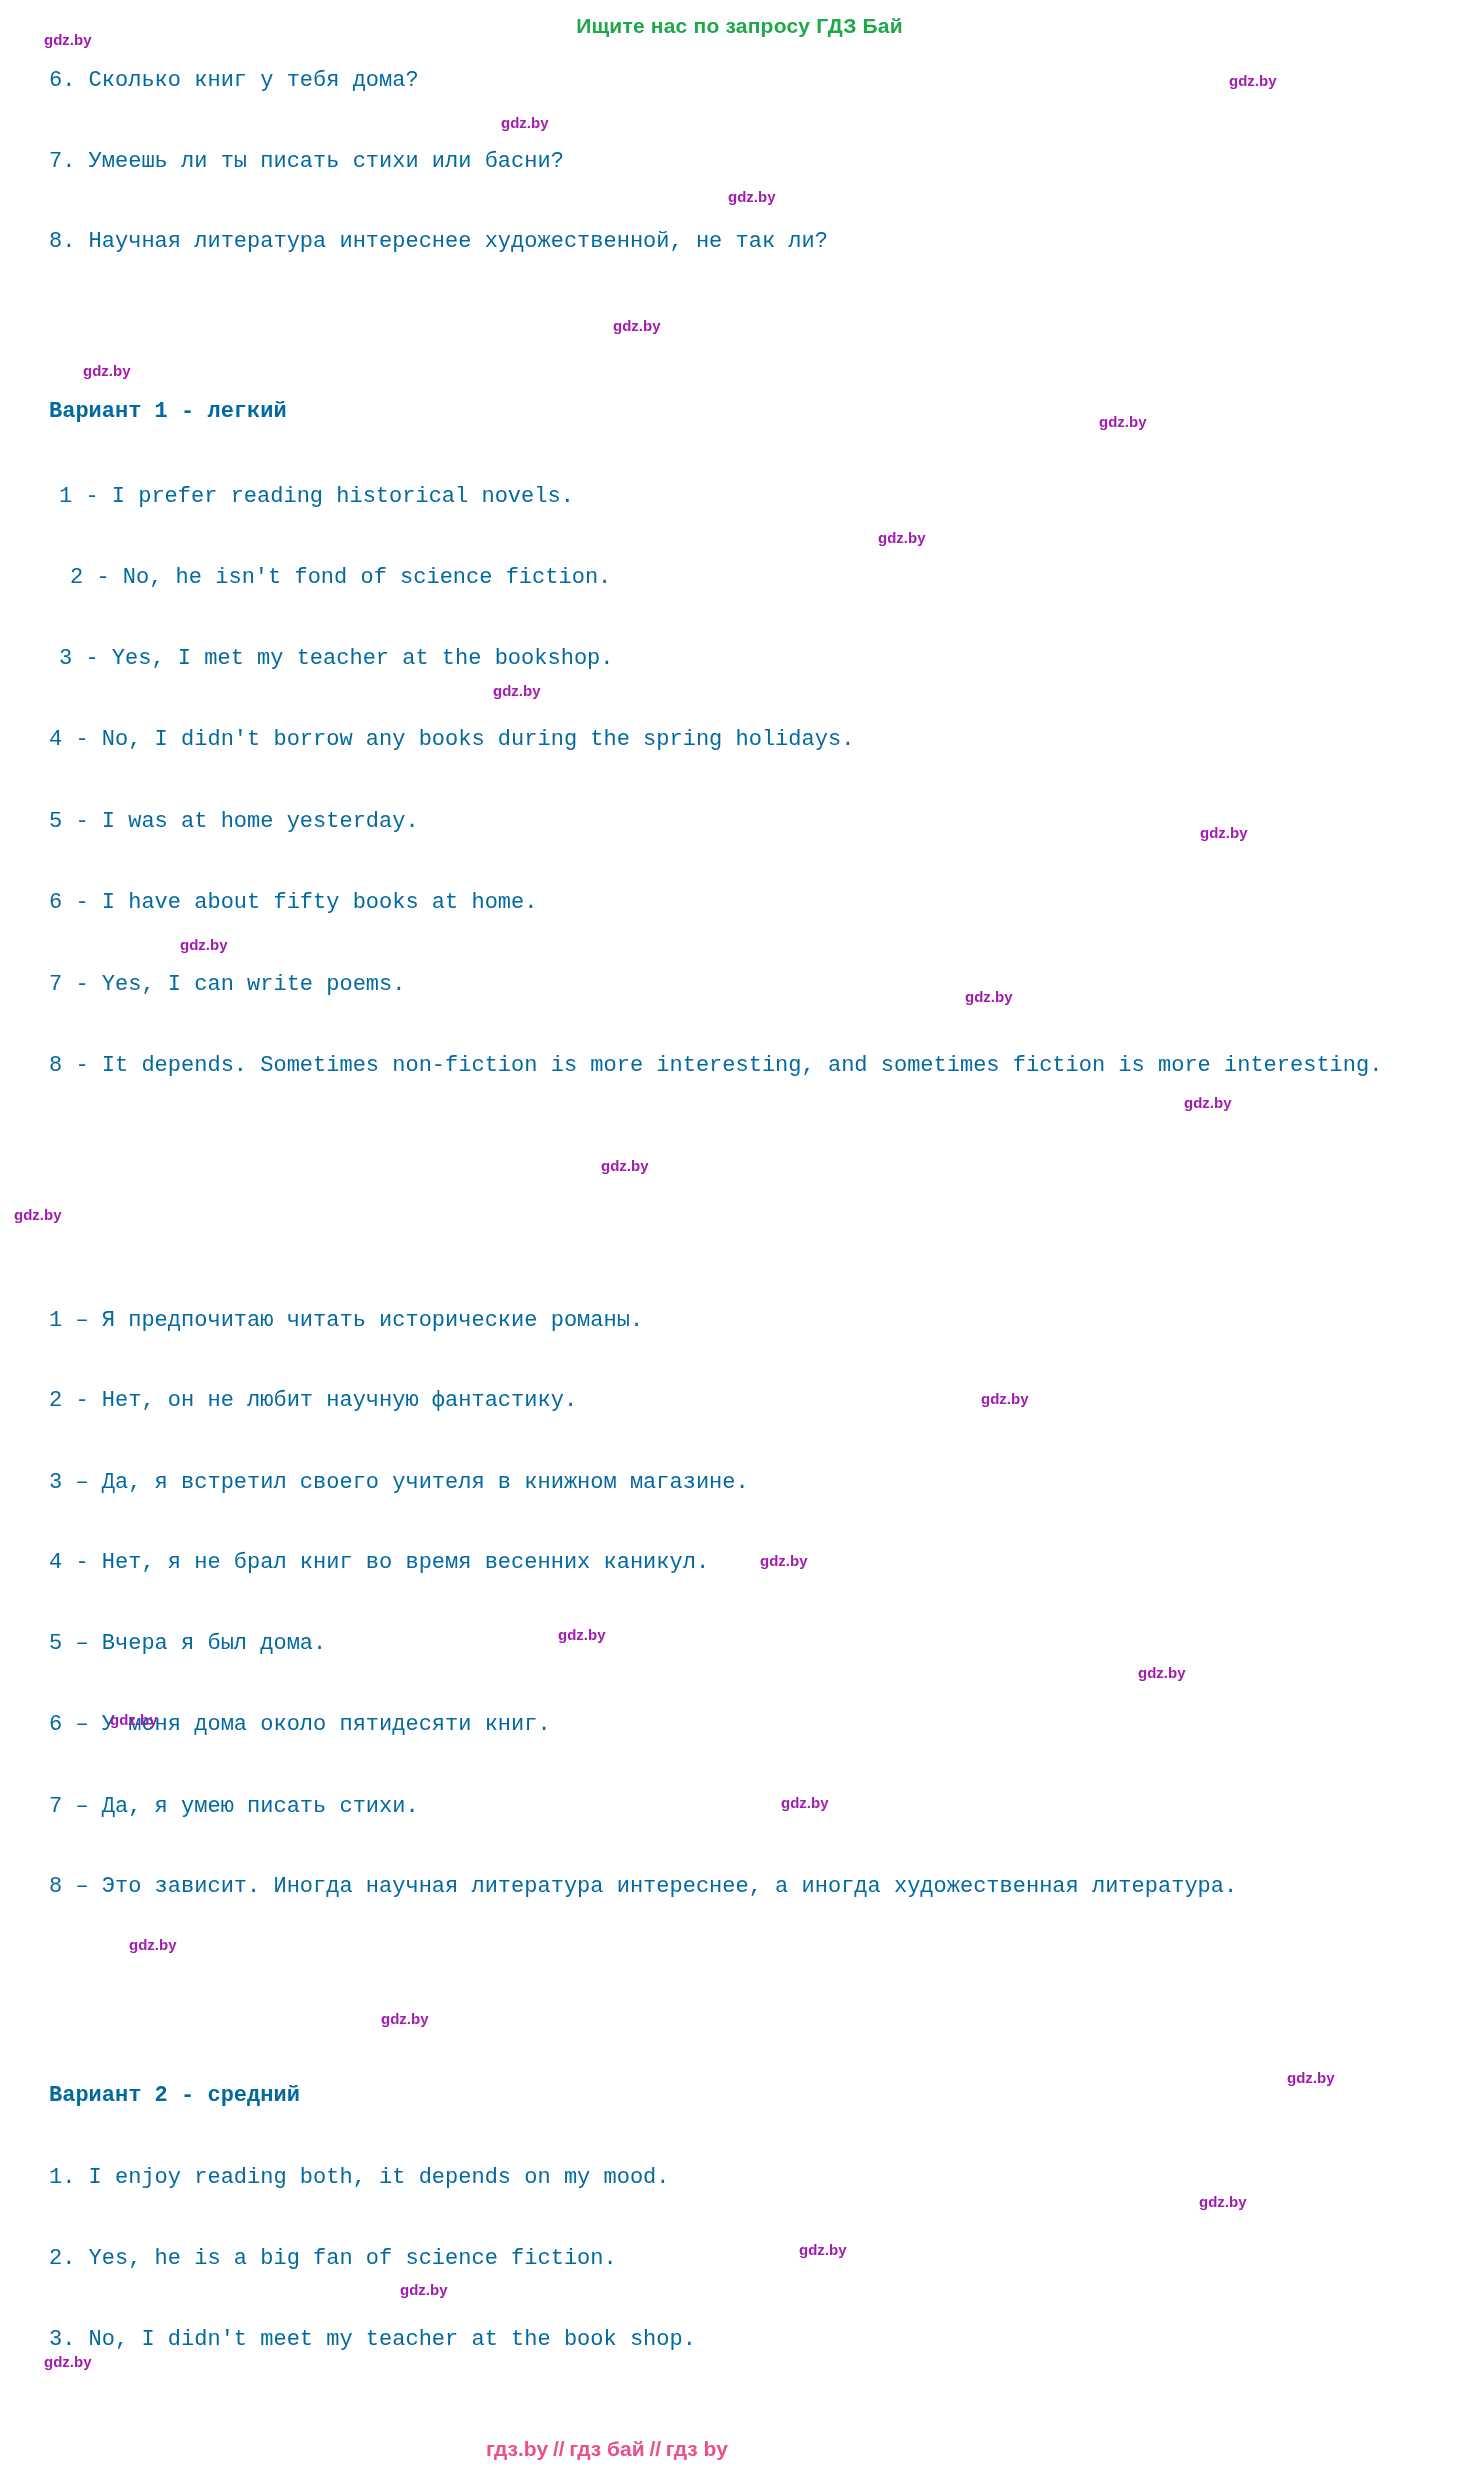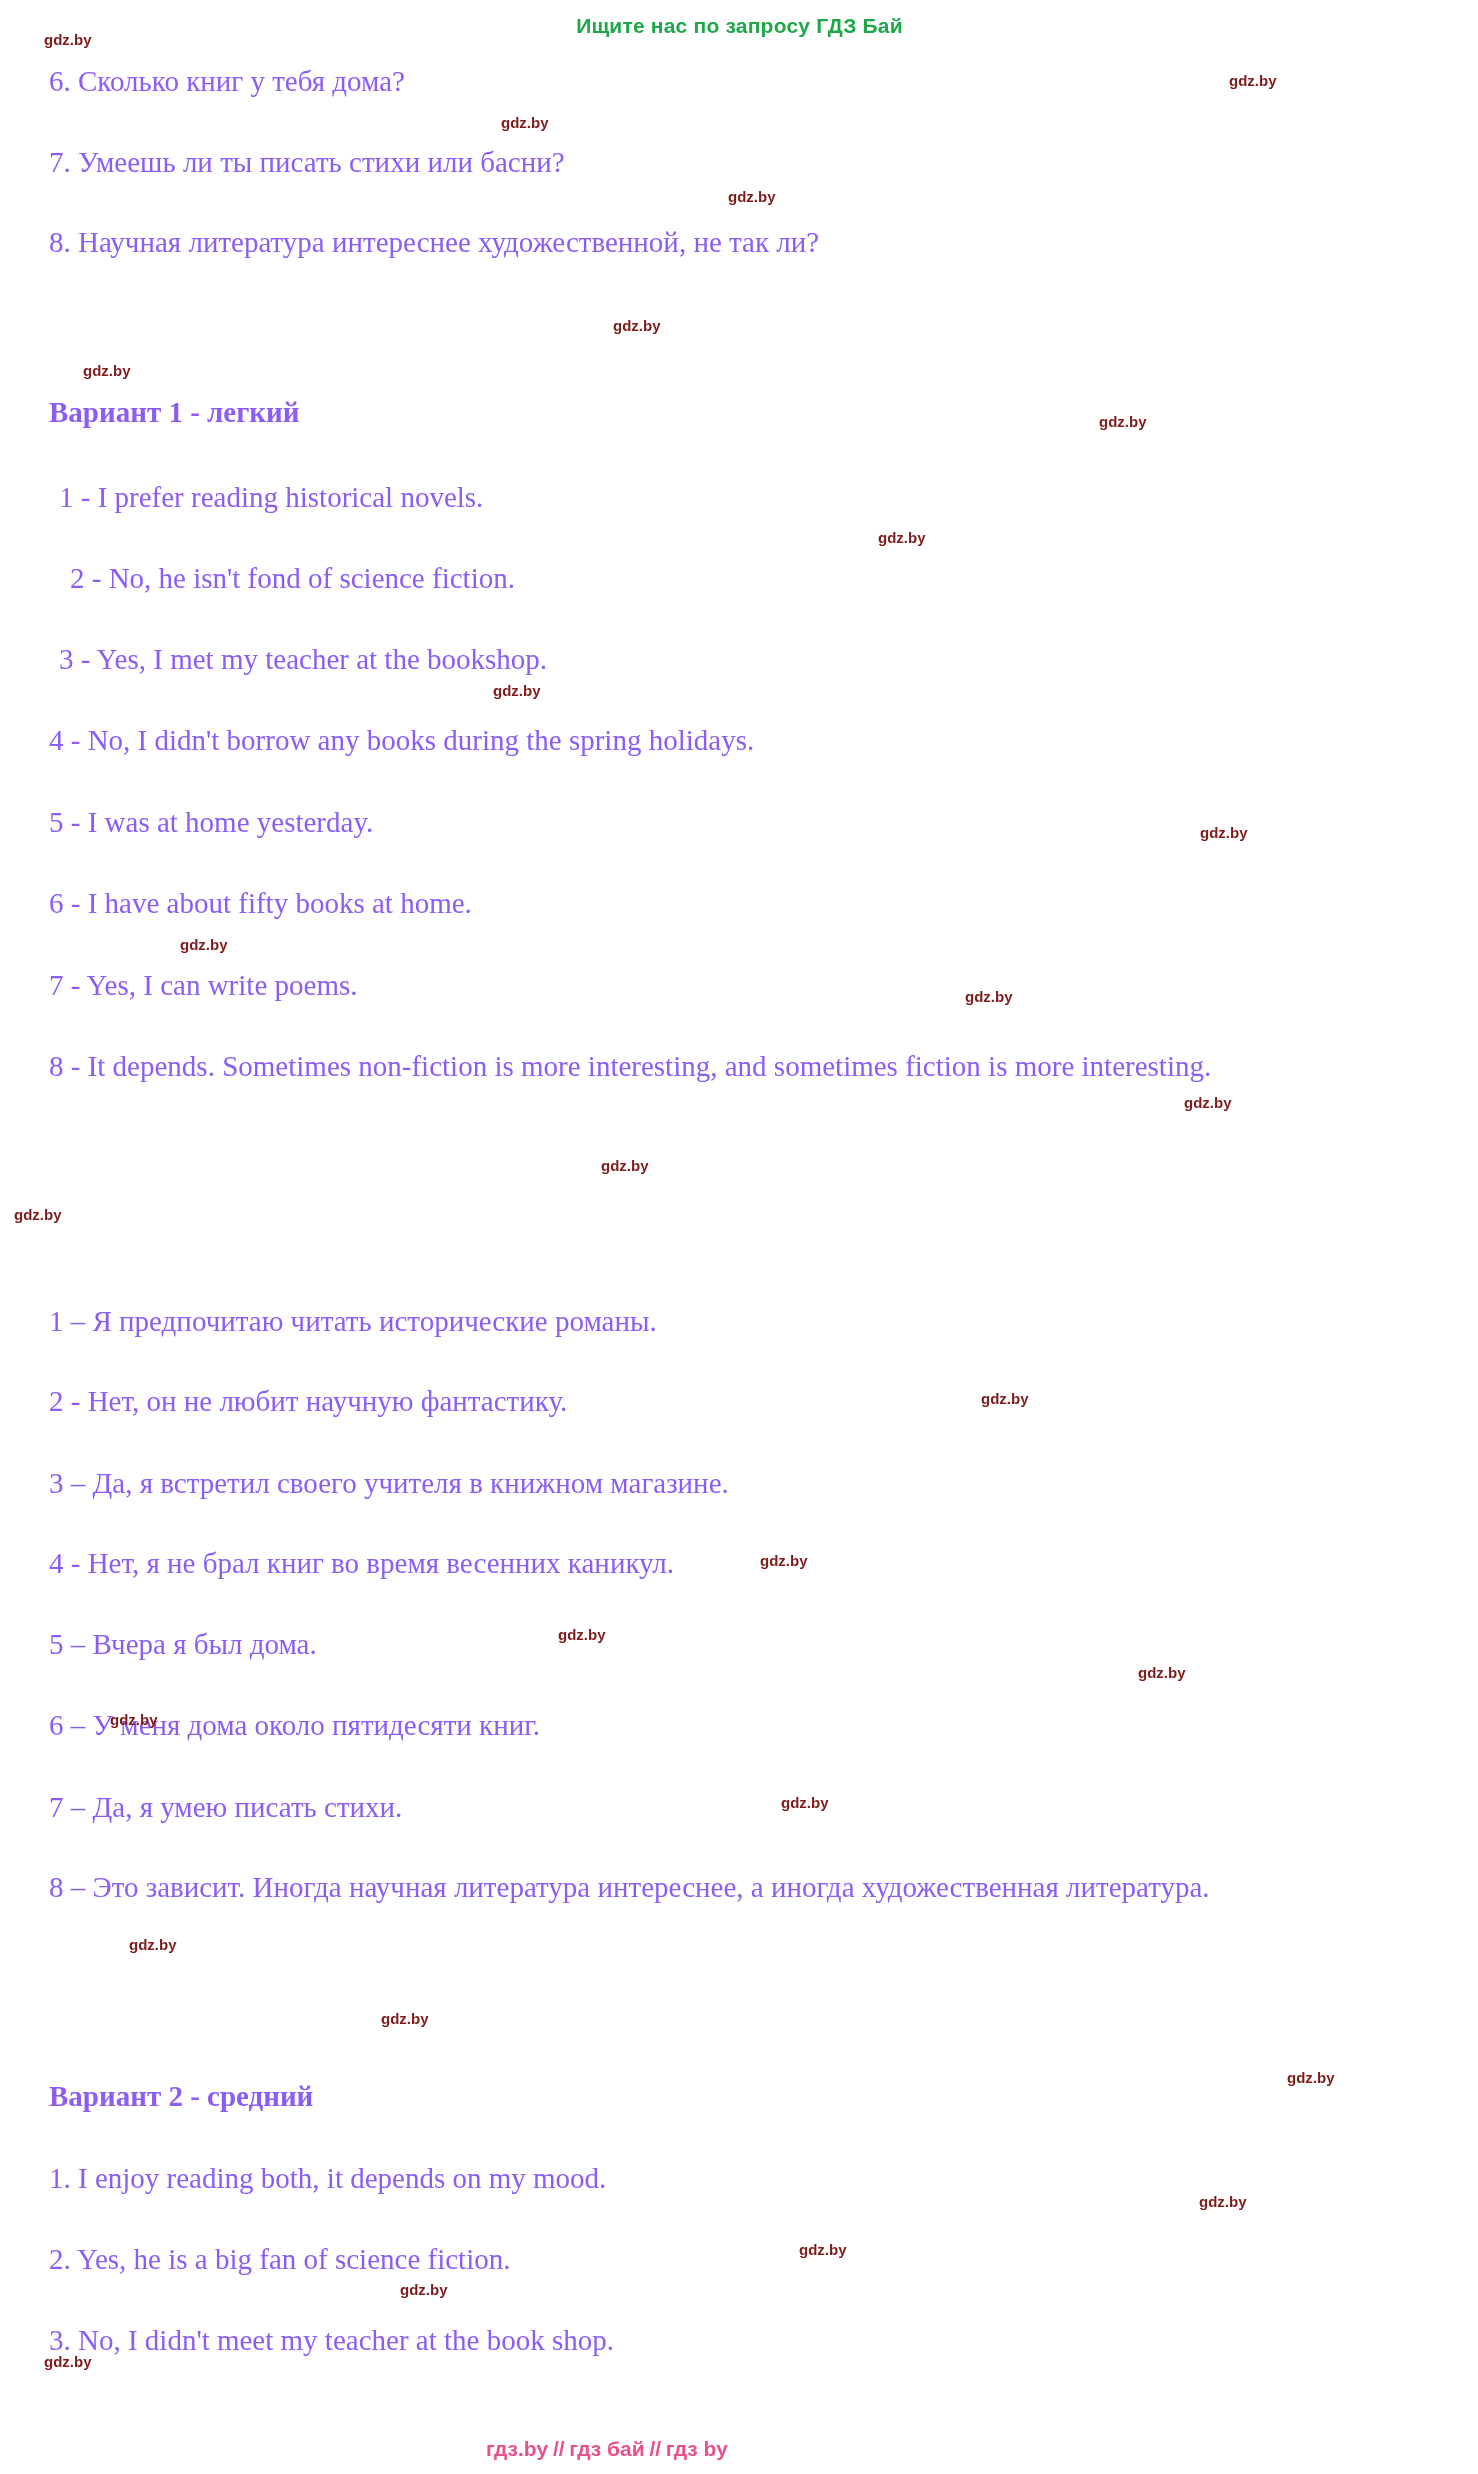--- a/index.html
+++ b/index.html
@@ -53,39 +53,39 @@
   .bottom-footer .gz {
     color: #e9508d;
   }
 
   
   .wm {
     position: absolute;
     font-family: "Liberation Sans", sans-serif;
     font-weight: bold;
     font-size: 15px;
-    color: #7f1d1d;
+    color: #a21caf;
     white-space: nowrap;
     pointer-events: none;
     text-align: right;
   }
 
   
   .content {
     position: absolute;
     left: 0;
     top: 0;
     width: 1479px;
   }
   .line {
     position: absolute;
-    font-family: Liberation Serif, serif;
-    font-size: 29px;
+    font-family: Liberation Mono, monospace;
+    font-size: 22px;
     line-height: 34px;
-    color: #8b5cf6;
+    color: #0369a1;
     white-space: nowrap;
   }
   .line.wrap {
     white-space: normal;
     width: 1401px;
   }
   .bold {
     font-weight: bold;
   }
 </style>

